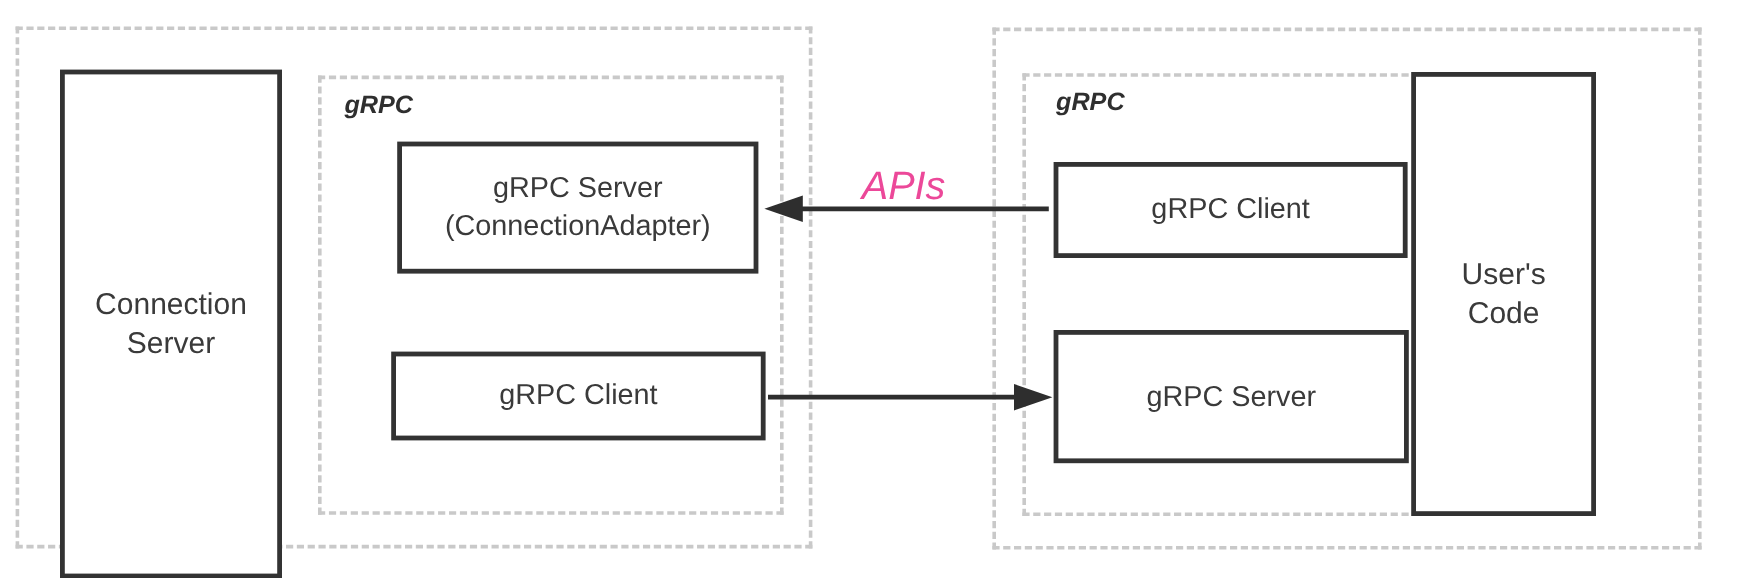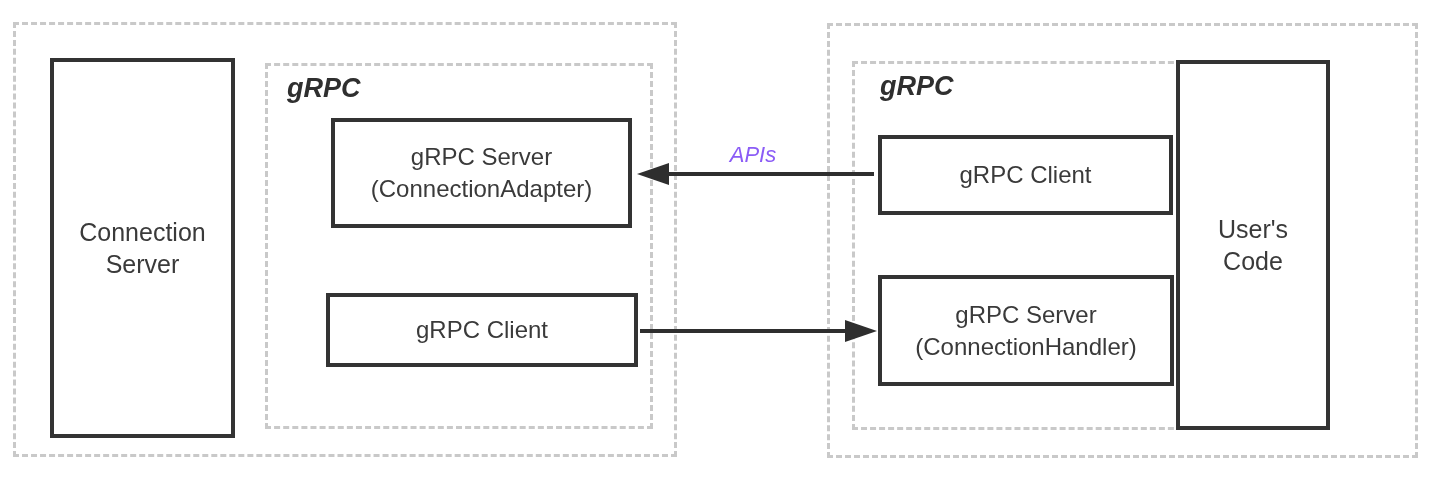--- a/index.html
+++ b/index.html
@@ -35,50 +35,50 @@
     align-items: center;
     justify-content: center;
     text-align: center;
     font-size: 24px;
     line-height: 32px;
     color: var(--text);
   }
 
   
   .outer-left   { left: 13px;  top: 22px;  width: 664px; height: 435px; }
-  .process-box  { left: 50px;  top: 58px;  width: 185px; height: 380px; font-size: 25px; }
+  .process-box  { left: 50px;  top: 58px;  width: 185px; height: 424px; font-size: 25px; }
   .inner-left   { left: 265px; top: 63px;  width: 388px; height: 366px; }
   .grpc-label-left  { position: absolute; left: 287px; top: 76px; }
   .adapter-box  { left: 331px; top: 118px; width: 301px; height: 110px; }
   .client-left  { left: 326px; top: 293px; width: 312px; height: 74px; }
 
   
   .outer-right  { left: 827px; top: 23px;  width: 591px; height: 435px; }
   .inner-right  { left: 852px; top: 61px;  width: 358px; height: 369px; }
   .grpc-label-right { position: absolute; left: 880px; top: 74px; }
   .client-right { left: 878px; top: 135px; width: 295px; height: 80px; }
   .handler-box  { left: 878px; top: 275px; width: 296px; height: 111px; }
   .code-box     { left: 1176px; top: 60px; width: 154px; height: 370px; font-size: 25px; }
 
   .grpc-label {
     font-style: italic;
     font-weight: bold;
-    font-size: 27px;
+    font-size: 21px;
     line-height: 24px;
     color: #2f2f2f;
   }
 
   .arrow-label {
     position: absolute;
     width: 200px;
     text-align: center;
     font-style: italic;
-    font-size: 22px;
+    font-size: 33px;
     line-height: 26px;
-    color: #8b5cf6;
+    color: #ec4899;
   }
   .apis-label      { left: 653px; top: 142px; }
   .callbacks-label { left: 653px; top: 295px; }
 
   .arrows-layer {
     position: absolute;
     left: 0; top: 0;
     width: 1456px; height: 482px;
     pointer-events: none;
   }
@@ -113,21 +113,20 @@
 
   <div class="dashed-box inner-right"></div>
   <div class="grpc-label grpc-label-right">gRPC</div>
 
   <div class="solid-box client-right">
     <span>gRPC Client</span>
   </div>
 
   <div class="solid-box handler-box">
     <span>gRPC Server</span>
-    <span>(ConnectionHandler)</span>
   </div>
 
   <div class="solid-box code-box">
     <span>User's</span>
     <span>Code</span>
   </div>
 
   <svg class="arrows-layer" width="1456" height="482" viewBox="0 0 1456 482">
     <line class="arrow-line" x1="874" y1="174" x2="662" y2="174"></line>
     <polygon class="arrow-head" points="637,174 669,163 669,185"></polygon>

